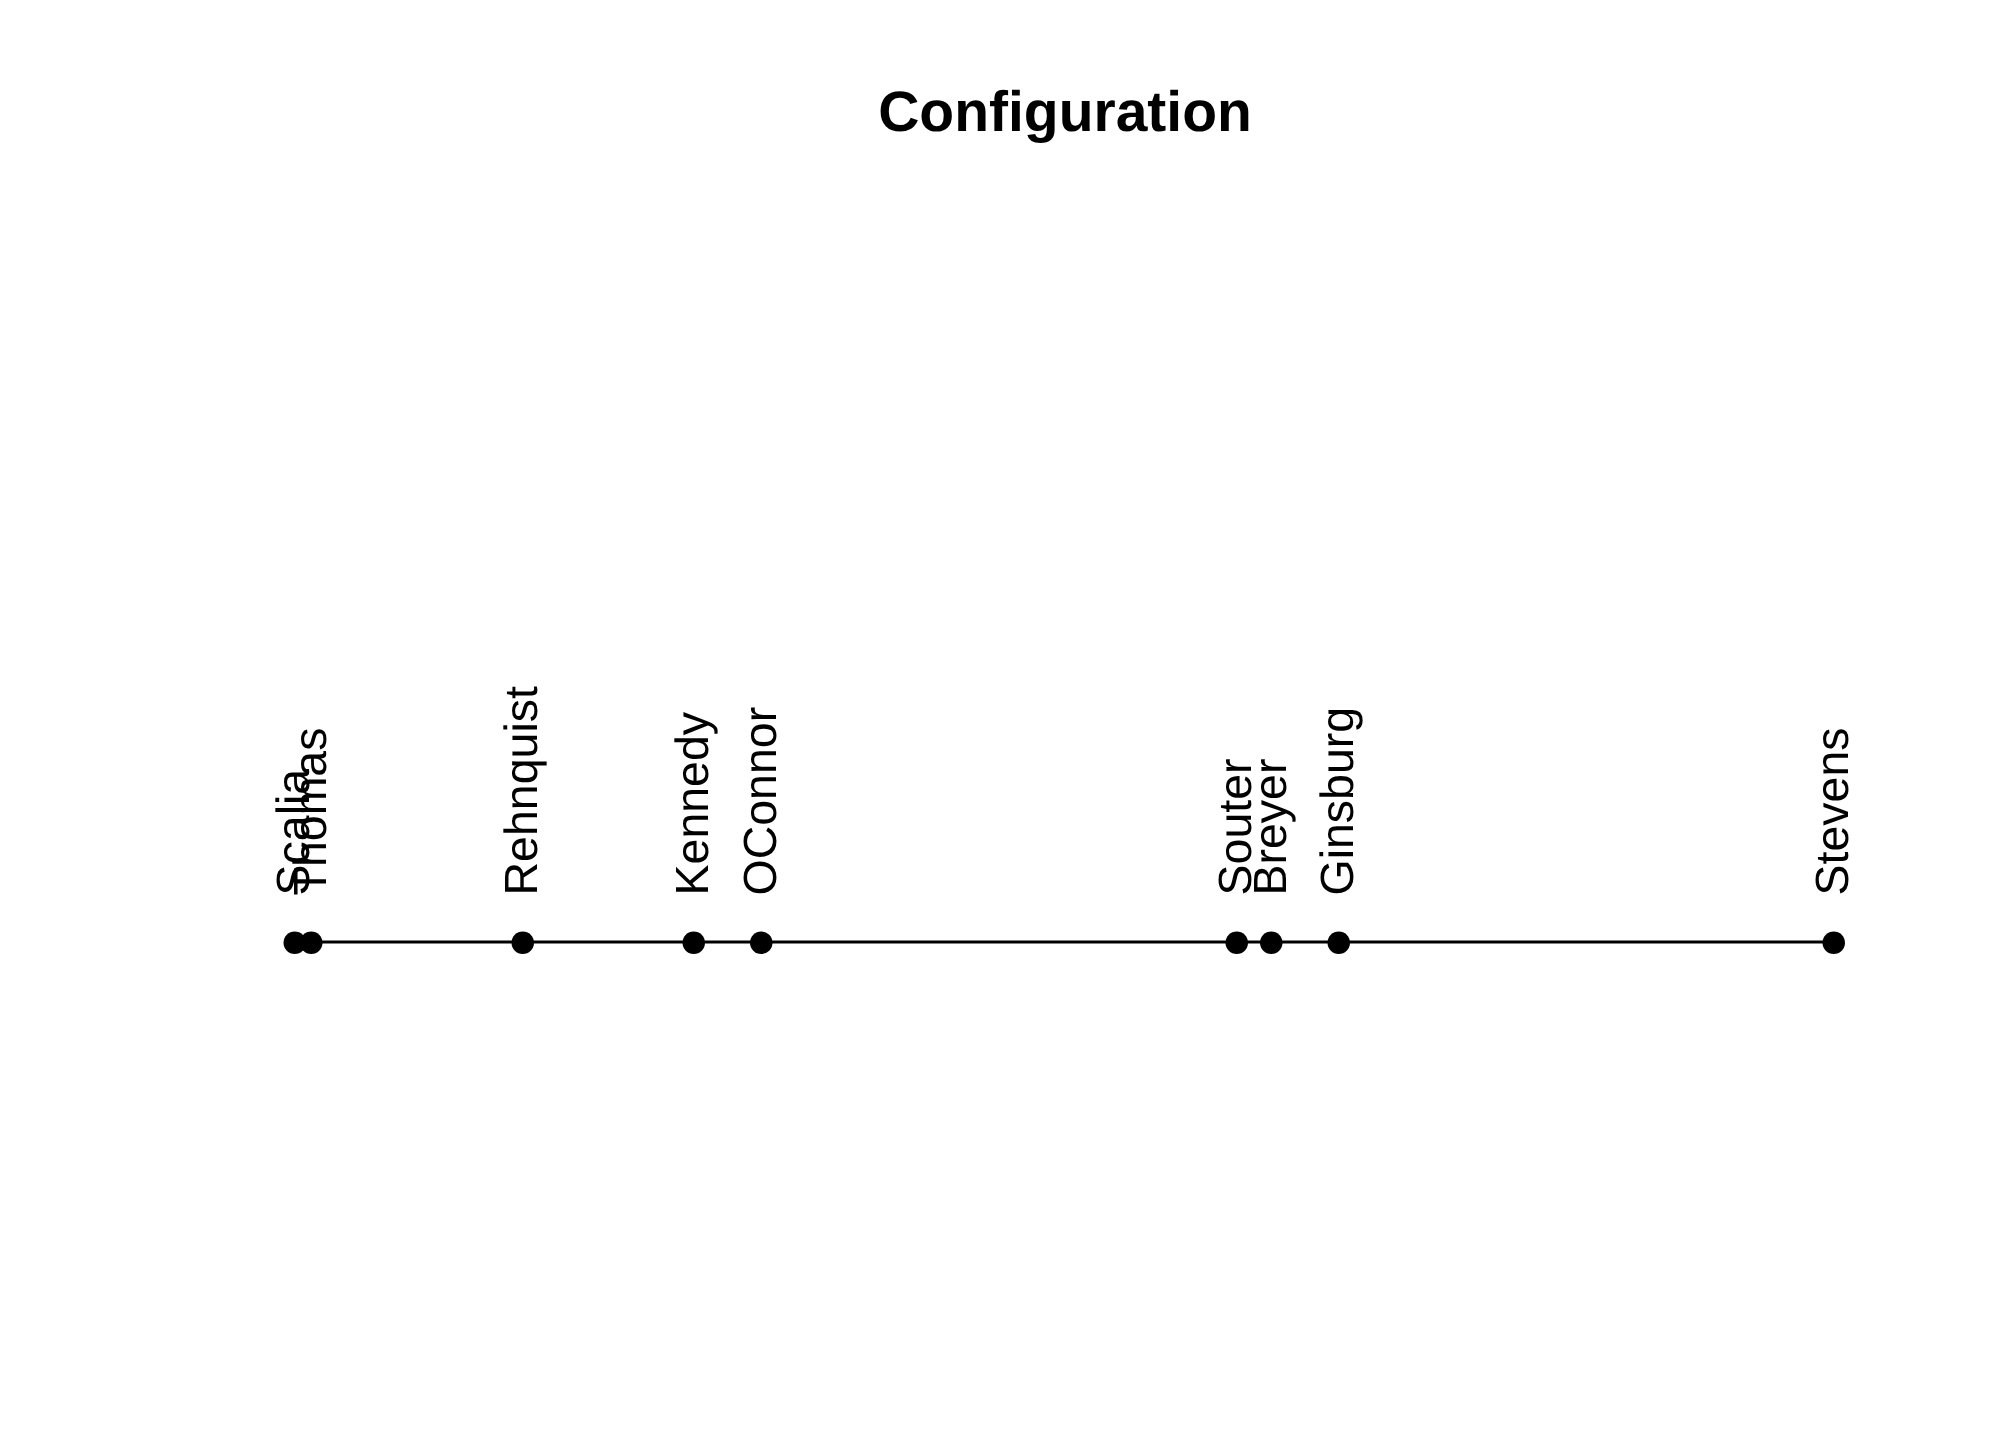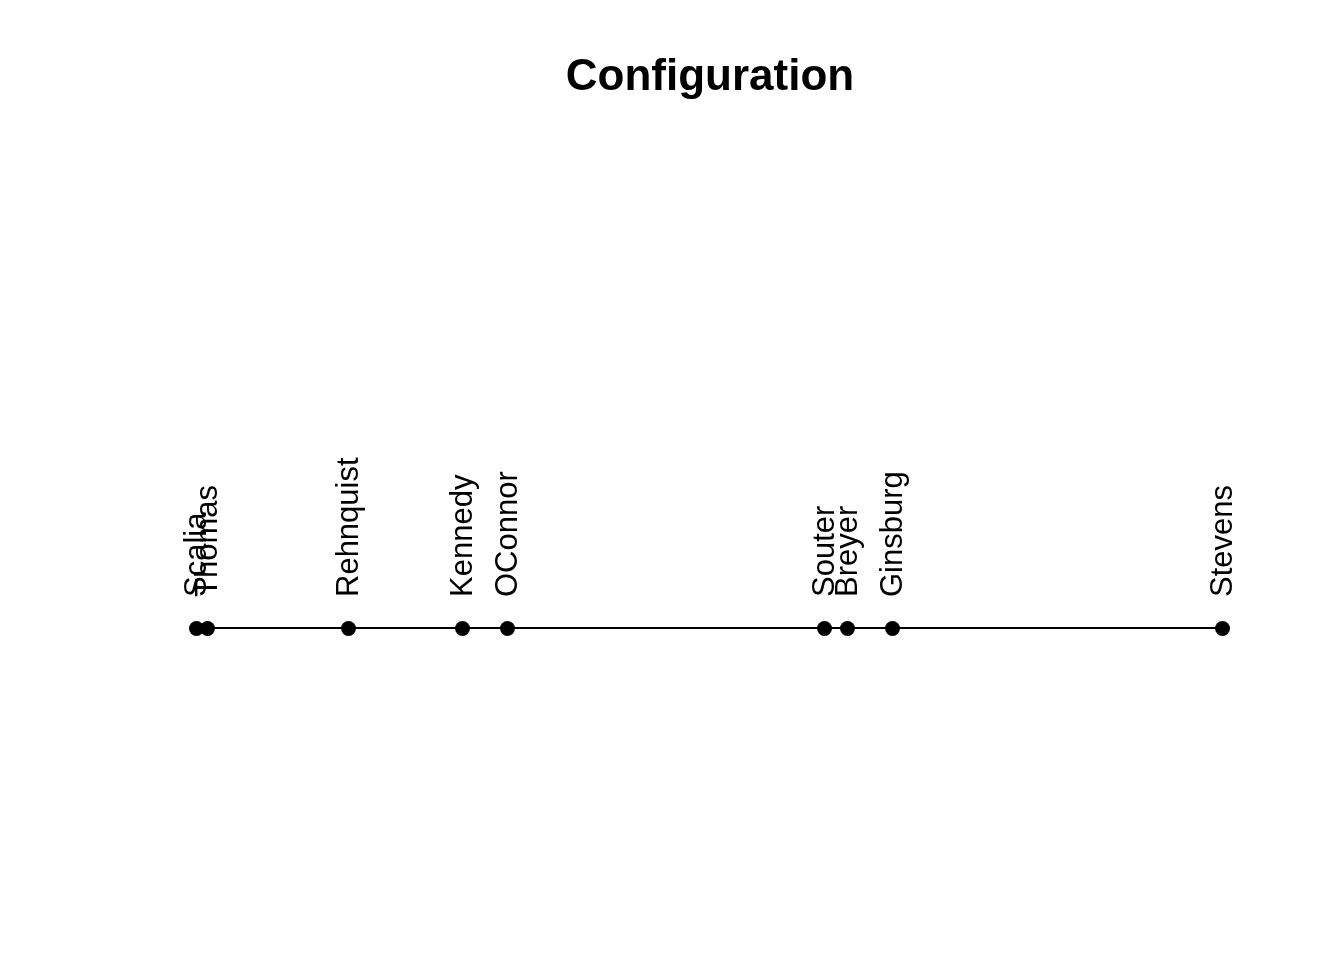--- a/index.html
+++ b/index.html
@@ -14,21 +14,21 @@
     background: #ffffff;
     overflow: hidden;
     font-family: "Liberation Sans", sans-serif;
     color: #000000;
   }
   .chart-title {
     position: absolute;
     top: 56px;
     left: 710px;
     transform: translateX(-50%);
-    font-size: 44px;
+    font-size: 38px;
     line-height: 38px;
     font-weight: bold;
     white-space: nowrap;
   }
   .axis-line {
     position: absolute;
     height: 2px;
     background: #000000;
   }
   .data-point {

